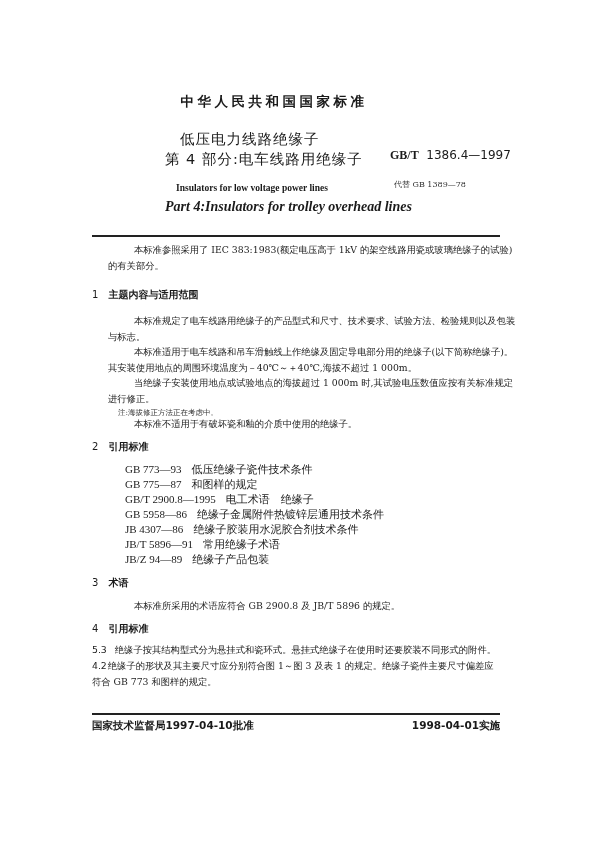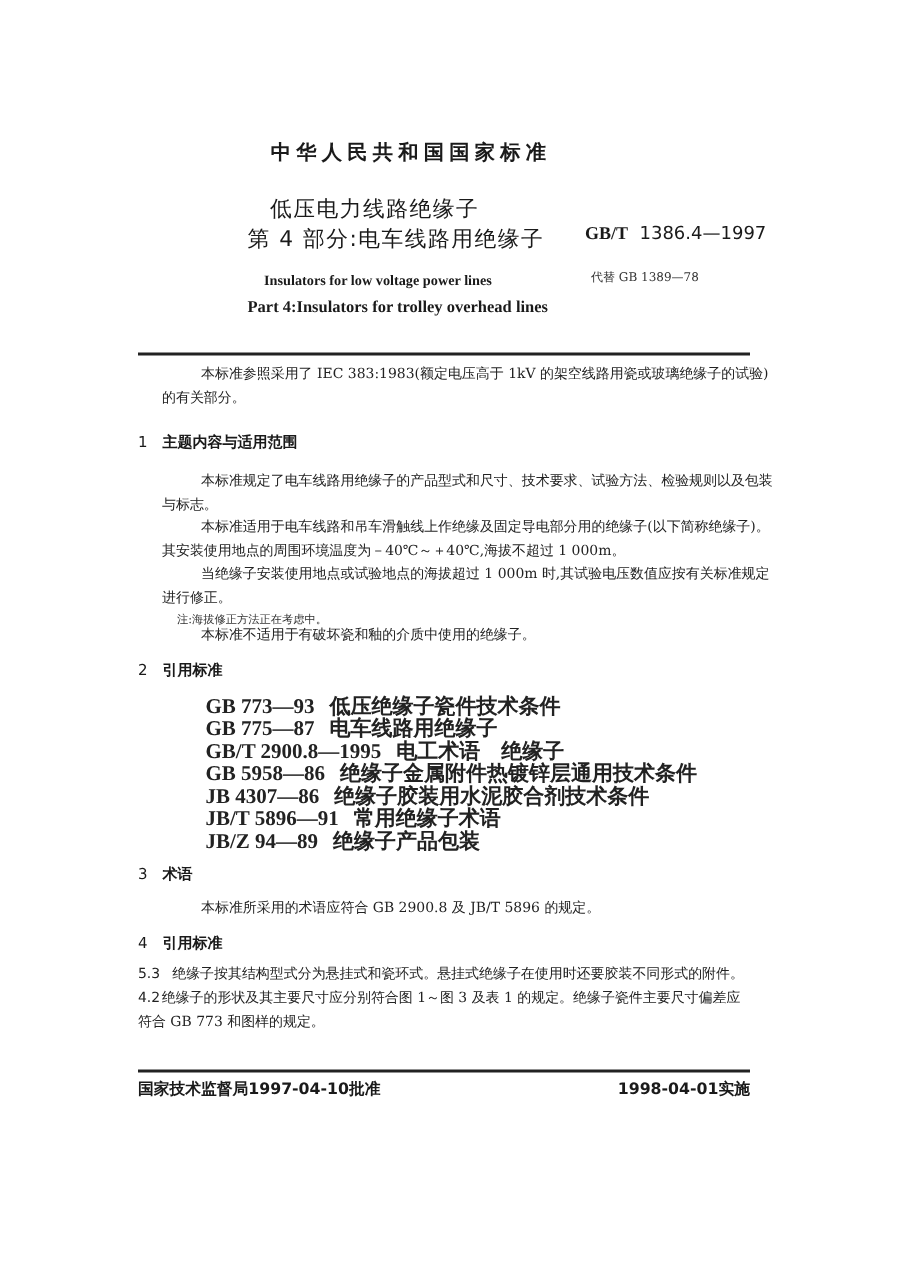--- a/index.html
+++ b/index.html
@@ -5,31 +5,31 @@
   html,body{margin:0;padding:0;background:#fff;}
   body{width:600px;height:849px;position:relative;overflow:hidden;color:#1a1a1a;
        font-family:"DejaVu Serif","Liberation Serif",serif;}
   .abs{position:absolute;white-space:nowrap;}
   .sans{font-family:"DejaVu Sans","Liberation Sans",sans-serif;}
   .bold{font-weight:bold;}
   .nat{left:0;width:548px;top:93px;text-align:center;font-size:13.5px;letter-spacing:3.5px;}
   .t1{left:180px;top:130px;font-size:14.5px;letter-spacing:1px;}
   .t2{left:165px;top:150px;font-size:14.5px;letter-spacing:1px;}
   .e1{left:176px;top:183px;font-size:9.5px;font-weight:bold;font-family:"Liberation Serif",serif;}
-  .e2{left:165px;top:199px;font-size:11px;font-weight:bold;font-family:"Liberation Serif",serif;}
+  .e2{left:165px;top:199px;font-size:14px;font-weight:bold;font-family:"Liberation Serif",serif;font-style:italic;}
   .code{left:390px;top:148px;font-size:12px;}
   .code .gb{font-weight:bold;font-family:"Liberation Serif",serif;}
   .repl{left:394px;top:179px;font-size:8px;color:#333;}
   .hr{position:absolute;left:92px;width:408px;height:1.5px;background:#222;}
   .p{position:absolute;left:92px;width:408px;font-size:9.3px;line-height:16px;color:#222;white-space:normal;}
   .ind{text-indent:26px;margin-left:16px;}
   .sec{position:absolute;left:92px;font-size:10px;font-weight:bold;white-space:nowrap;}
   .sec .num{font-weight:normal;margin-right:10px;}
   .note{position:absolute;left:118px;font-size:7.5px;color:#333;}
-  .ref{position:absolute;left:137px;font-size:14px;color:#222;white-space:nowrap;font-weight:bold;}
+  .ref{position:absolute;left:125px;font-size:11px;color:#222;white-space:nowrap;}
   .ref .c{font-family:"Liberation Serif",serif;margin-right:10px;}
   .foot{position:absolute;top:719px;font-size:10.5px;font-weight:bold;}
 </style>
 </head>
 <body>
 
 <div>
 
   <div class="abs nat sans bold">中华人民共和国国家标准</div>
 
@@ -55,21 +55,21 @@
   <div class="p ind" style="top:344px">本标准适用于电车线路和吊车滑触线上作绝缘及固定导电部分用的绝缘子(以下简称绝缘子)。其安装使用地点的周围环境温度为－40℃～＋40℃,海拔不超过 1 000m。</div>
   <div class="p ind" style="top:375px">当绝缘子安装使用地点或试验地点的海拔超过 1 000m 时,其试验电压数值应按有关标准规定进行修正。</div>
   <div class="note" style="top:408px">注:海拔修正方法正在考虑中。</div>
   <div class="p ind" style="top:416px">本标准不适用于有破坏瓷和釉的介质中使用的绝缘子。</div>
 
   <div class="sec sans" style="top:440px">
     <span class="num">2</span><span>引用标准</span>
   </div>
 
   <div class="ref" style="top:462px"><span class="c">GB 773—93</span><span>低压绝缘子瓷件技术条件</span></div>
-  <div class="ref" style="top:477px"><span class="c">GB 775—87</span><span>电车线路用绝缘子</span></div>
+  <div class="ref" style="top:477px"><span class="c">GB 775—87</span><span>和图样的规定</span></div>
   <div class="ref" style="top:492px"><span class="c">GB/T 2900.8—1995</span><span>电工术语　绝缘子</span></div>
   <div class="ref" style="top:507px"><span class="c">GB 5958—86</span><span>绝缘子金属附件热镀锌层通用技术条件</span></div>
   <div class="ref" style="top:522px"><span class="c">JB 4307—86</span><span>绝缘子胶装用水泥胶合剂技术条件</span></div>
   <div class="ref" style="top:537px"><span class="c">JB/T 5896—91</span><span>常用绝缘子术语</span></div>
   <div class="ref" style="top:552px"><span class="c">JB/Z 94—89</span><span>绝缘子产品包装</span></div>
 
   <div class="sec sans" style="top:576px">
     <span class="num">3</span><span>术语</span>
   </div>
   <div class="p ind" style="top:598px">本标准所采用的术语应符合 GB 2900.8 及 JB/T 5896 的规定。</div>

